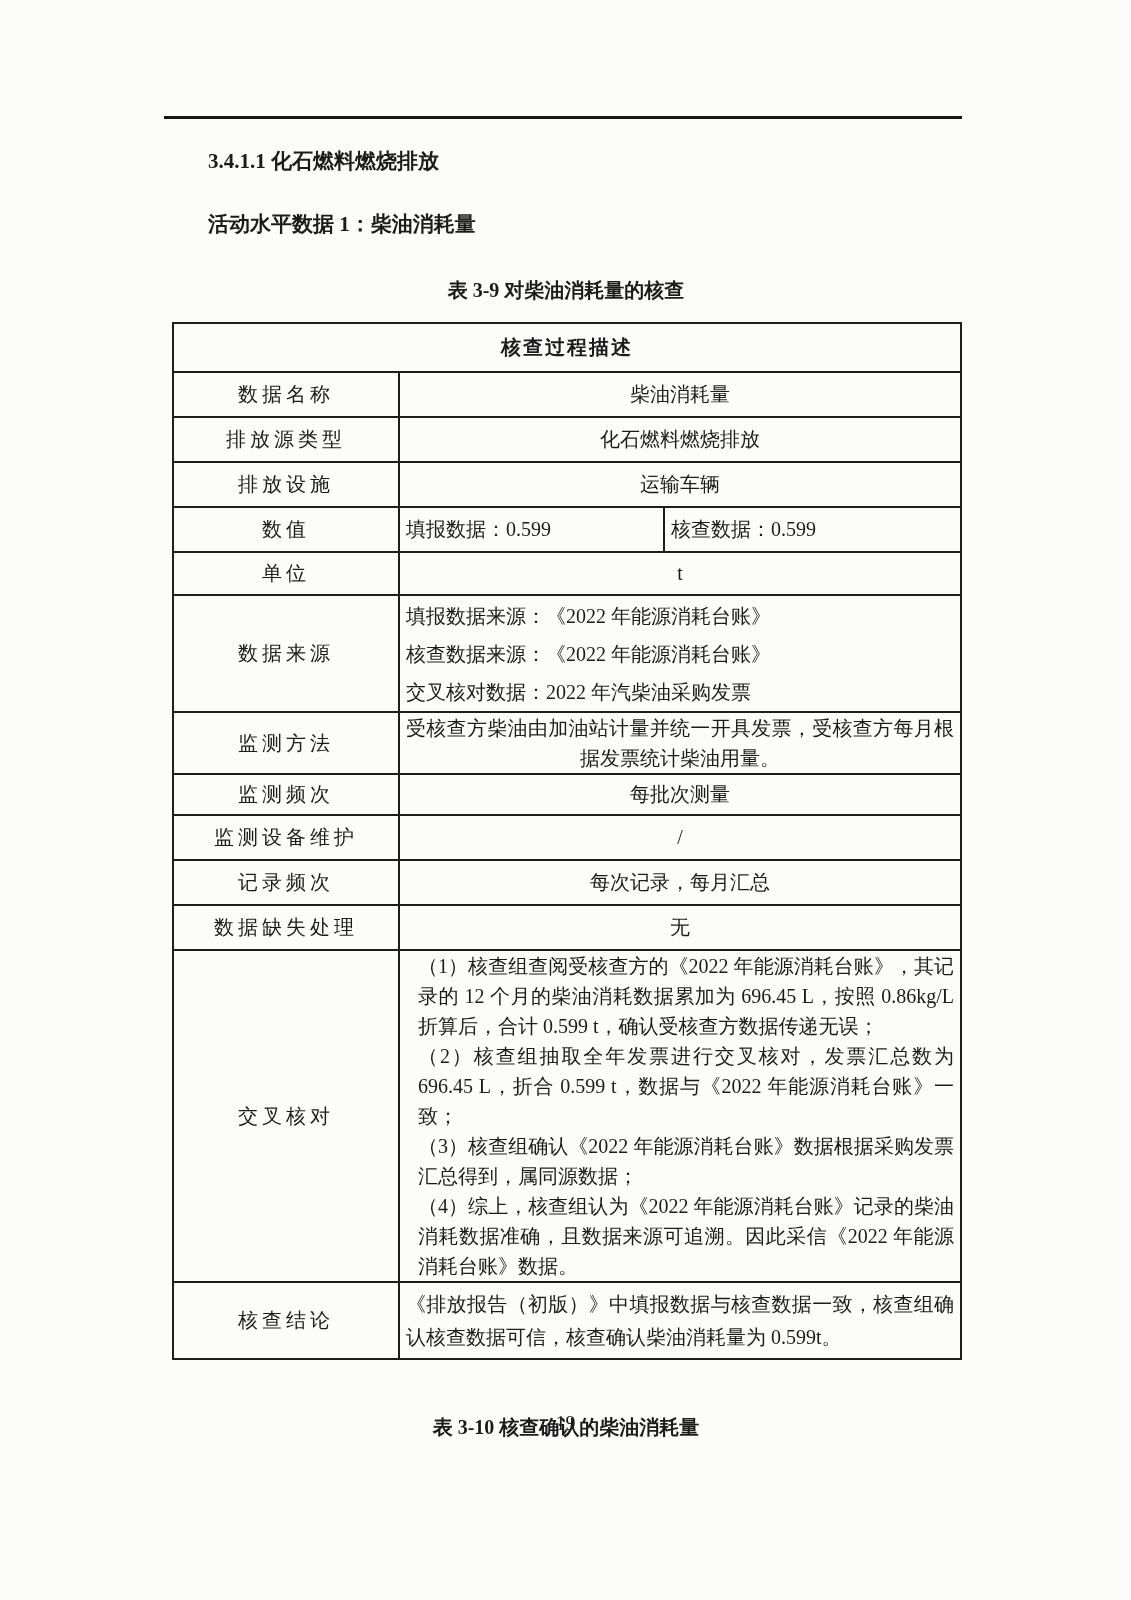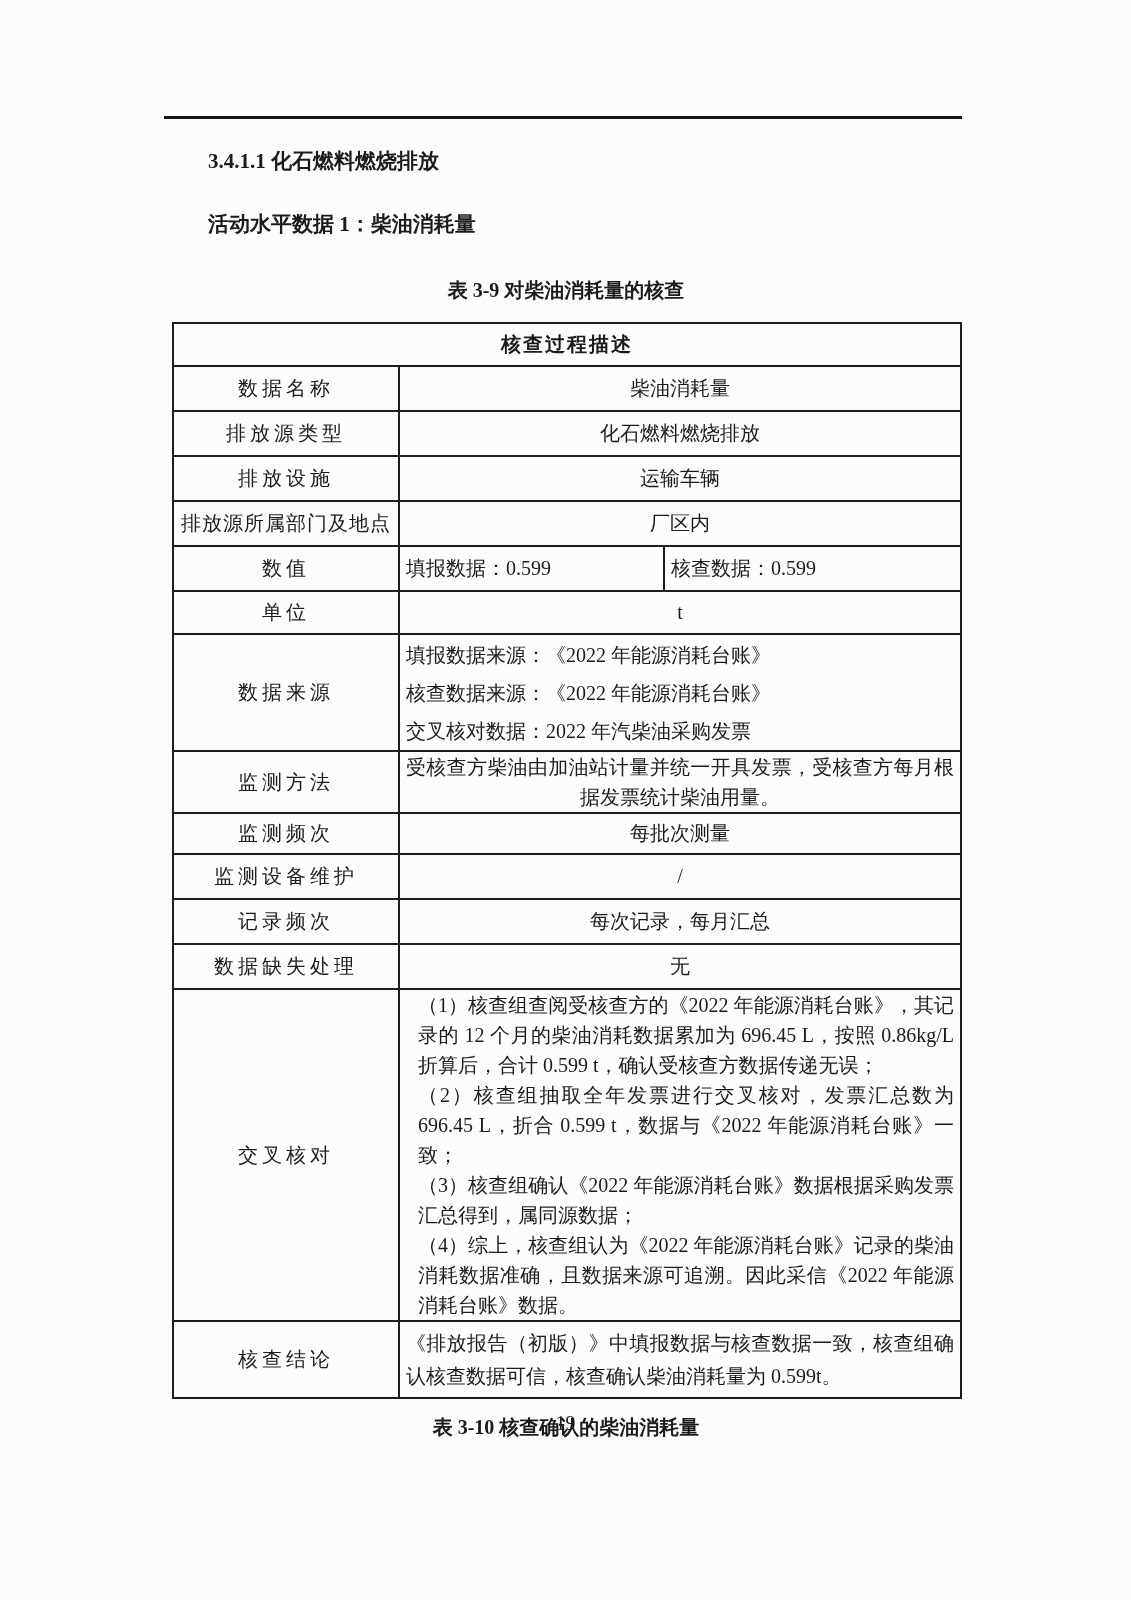--- a/index.html
+++ b/index.html
@@ -145,38 +145,34 @@
 
   <div class="caption caption-39">表 3-9 对柴油消耗量的核查</div>
 
   <table class="vtable">
     <colgroup>
       <col style="width:226px">
       <col style="width:265px">
       <col style="width:297px">
     </colgroup>
     <tbody>
-      <tr style="height:43px">
+      <tr style="height:49px">
         <td colspan="3" class="t-title">核查过程描述</td>
       </tr>
       <tr style="height:45px">
         <td class="lbl">数据名称</td>
         <td colspan="2" class="val">柴油消耗量</td>
       </tr>
       <tr style="height:45px">
         <td class="lbl">排放源类型</td>
         <td colspan="2" class="val">化石燃料燃烧排放</td>
       </tr>
       <tr style="height:45px">
         <td class="lbl">排放设施</td>
         <td colspan="2" class="val">运输车辆</td>
-      </tr>
-      <tr style="height:45px">
-        <td class="lbl tight">排放源所属部门及地点</td>
-        <td colspan="2" class="val">厂区内</td>
       </tr>
       <tr style="height:45px">
         <td class="lbl">数值</td>
         <td class="val-left">填报数据：0.599</td>
         <td class="val-left">核查数据：0.599</td>
       </tr>
       <tr style="height:43px">
         <td class="lbl">单位</td>
         <td colspan="2" class="val">t</td>
       </tr>

